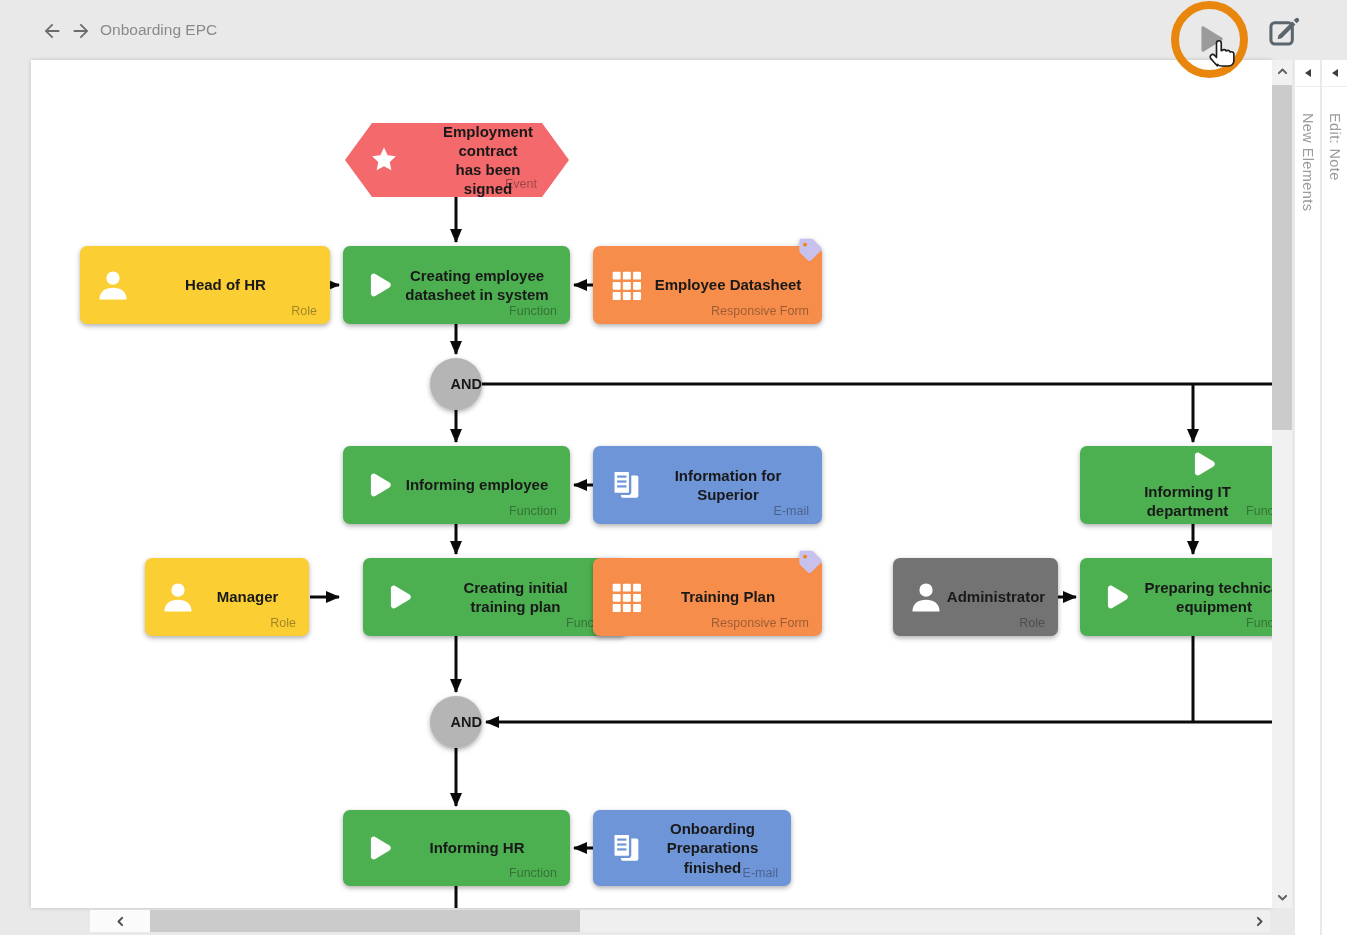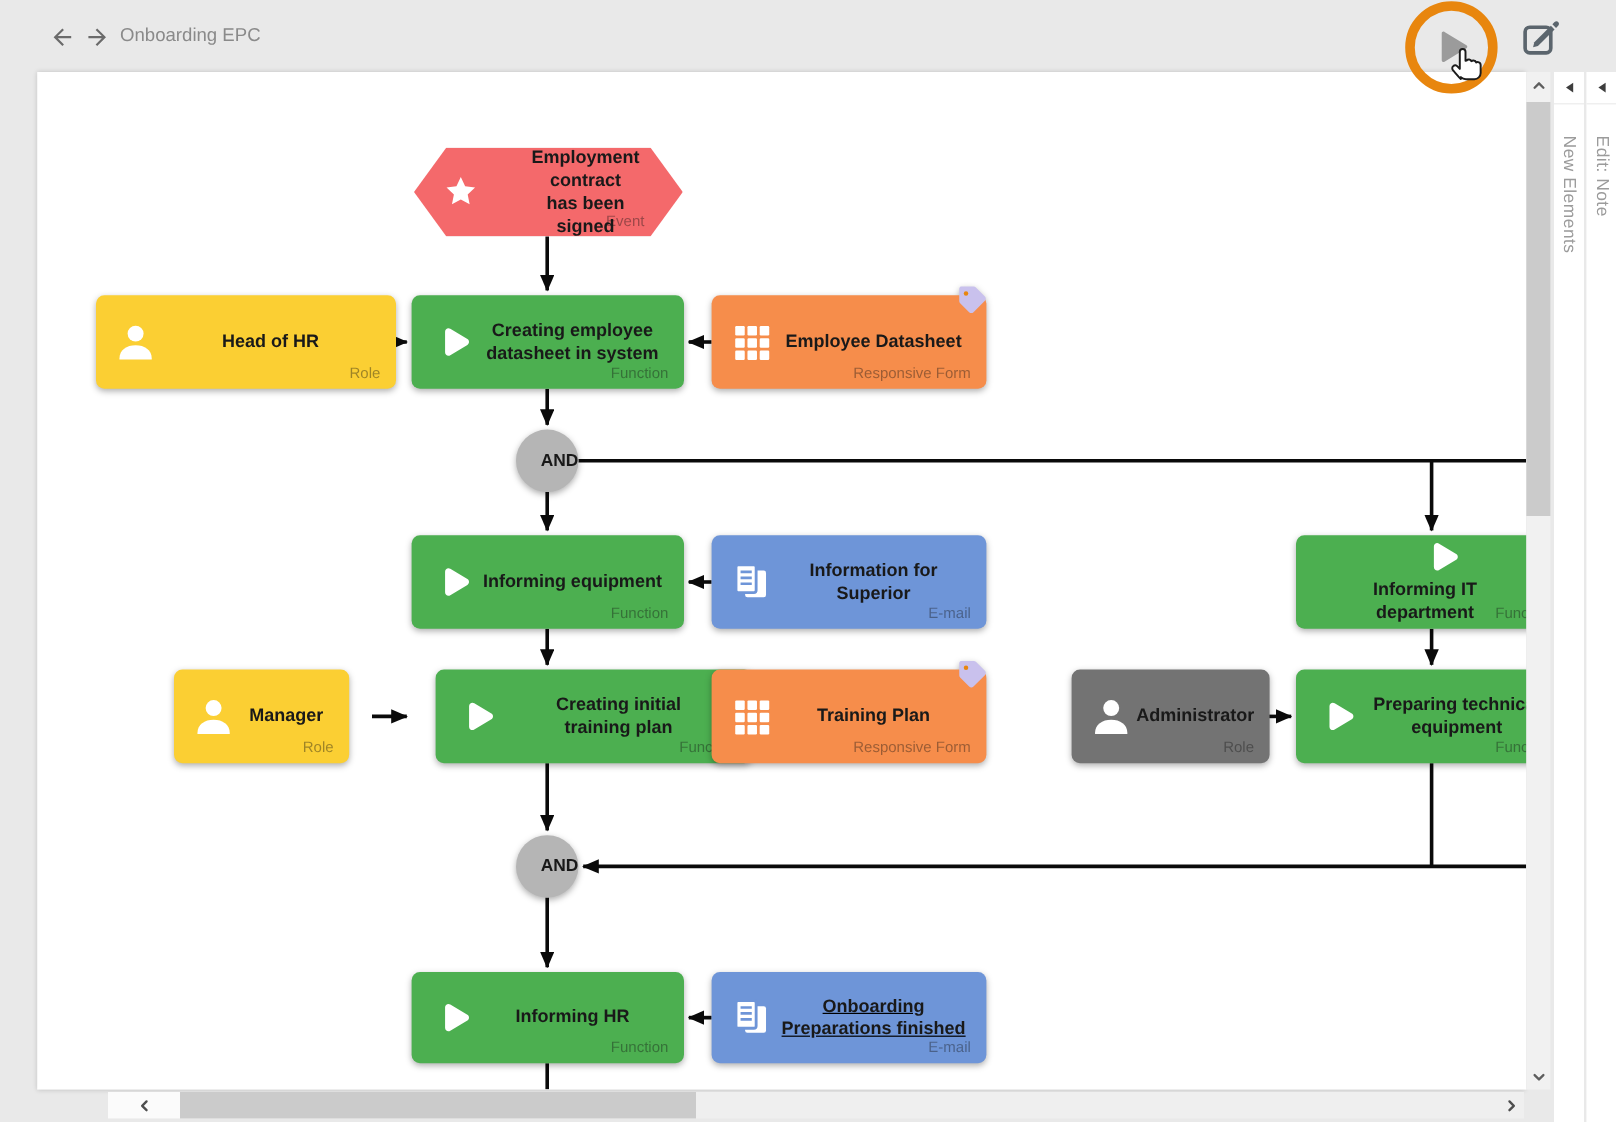--- a/index.html
+++ b/index.html
@@ -170,21 +170,21 @@
       </div>
       <div class="node connector" style="left: 399px; top: 298px; width: 52px; height: 52px; background: rgb(181, 181, 181); --c: #b5b5b5;">
         <div class="lbl">AND</div>
       </div>
       <div class="node rect" style="left: 312px; top: 386px; width: 227px; height: 78px; background: rgb(76, 175, 80); --c: #4caf50;">
         <div class="icon">
           <svg width="36" height="36" viewBox="0 0 24 24">
             <path d="M8.6 6.3v11.4c0 1.5 1.6 2.4 2.9 1.6l9.5-5.7c1.2-.7 1.2-2.5 0-3.2L11.5 4.7c-1.3-.8-2.9.1-2.9 1.6z" fill="#fff"></path>
           </svg>
         </div>
-        <div class="lbl">Informing equipment</div>
+        <div class="lbl">Informing employee</div>
         <div class="typ">Function</div>
       </div>
       <div class="node rect" style="left: 562px; top: 386px; width: 229px; height: 78px; background: rgb(110, 149, 216); --c: #6e95d8;">
         <div class="icon">
           <svg width="38" height="38" viewBox="0 0 24 24">
             <rect x="8.8" y="6" width="11" height="14" rx="1.2" fill="#fff"></rect>
             <rect x="4" y="3" width="10.6" height="14.6" rx="1.2" fill="#fff" stroke="var(--c)" stroke-width="1.5"></rect>
             <line x1="6.4" y1="6.7" x2="12.3" y2="6.7" stroke="var(--c)" stroke-width="1.4"></line>
             <line x1="6.4" y1="9.8" x2="12.3" y2="9.8" stroke="var(--c)" stroke-width="1.4"></line>
             <line x1="6.4" y1="12.9" x2="12.3" y2="12.9" stroke="var(--c)" stroke-width="1.4"></line>
@@ -197,21 +197,21 @@
       <div class="node rect" style="left: 1049px; top: 386px; width: 227px; height: 78px; background: rgb(76, 175, 80); flex-direction: column; --c: #4caf50;">
         <div class="icon">
           <svg width="36" height="36" viewBox="0 0 24 24">
             <path d="M8.6 6.3v11.4c0 1.5 1.6 2.4 2.9 1.6l9.5-5.7c1.2-.7 1.2-2.5 0-3.2L11.5 4.7c-1.3-.8-2.9.1-2.9 1.6z" fill="#fff"></path>
           </svg>
         </div>
         <div class="lbl">Informing IT
 department</div>
         <div class="typ">Function</div>
       </div>
-      <div class="node rect" style="left: 114px; top: 498px; width: 146px; height: 78px; background: rgb(251, 207, 51); --c: #fbcf33;">
+      <div class="node rect" style="left: 114px; top: 498px; width: 164px; height: 78px; background: rgb(251, 207, 51); --c: #fbcf33;">
         <div class="icon">
           <svg width="38" height="38" viewBox="0 0 24 24">
             <circle cx="12" cy="7.6" r="4.2" fill="#fff"></circle>
             <path d="M3.5 20.6c0-4.4 3.8-6.9 8.5-6.9s8.5 2.5 8.5 6.9v.6h-17z" fill="#fff"></path>
           </svg>
         </div>
         <div class="lbl">Manager</div>
         <div class="typ">Role</div>
       </div>
       <div class="node rect" style="left: 332px; top: 498px; width: 264px; height: 78px; background: rgb(76, 175, 80); align-items: center; --c: #4caf50;">
@@ -270,21 +270,21 @@
       </div>
       <div class="node rect" style="left: 312px; top: 750px; width: 227px; height: 76px; background: rgb(76, 175, 80); --c: #4caf50;">
         <div class="icon">
           <svg width="36" height="36" viewBox="0 0 24 24">
             <path d="M8.6 6.3v11.4c0 1.5 1.6 2.4 2.9 1.6l9.5-5.7c1.2-.7 1.2-2.5 0-3.2L11.5 4.7c-1.3-.8-2.9.1-2.9 1.6z" fill="#fff"></path>
           </svg>
         </div>
         <div class="lbl">Informing HR</div>
         <div class="typ">Function</div>
       </div>
-      <div class="node rect" style="left: 562px; top: 750px; width: 229px; height: 76px; background: rgb(110, 149, 216); text-decoration: underline; --c: #6e95d8;">
+      <div class="node rect" style="left: 562px; top: 750px; width: 198px; height: 76px; background: rgb(110, 149, 216); --c: #6e95d8;">
         <div class="icon">
           <svg width="38" height="38" viewBox="0 0 24 24">
             <rect x="8.8" y="6" width="11" height="14" rx="1.2" fill="#fff"></rect>
             <rect x="4" y="3" width="10.6" height="14.6" rx="1.2" fill="#fff" stroke="var(--c)" stroke-width="1.5"></rect>
             <line x1="6.4" y1="6.7" x2="12.3" y2="6.7" stroke="var(--c)" stroke-width="1.4"></line>
             <line x1="6.4" y1="9.8" x2="12.3" y2="9.8" stroke="var(--c)" stroke-width="1.4"></line>
             <line x1="6.4" y1="12.9" x2="12.3" y2="12.9" stroke="var(--c)" stroke-width="1.4"></line>
           </svg>
         </div>
         <div class="lbl">Onboarding

